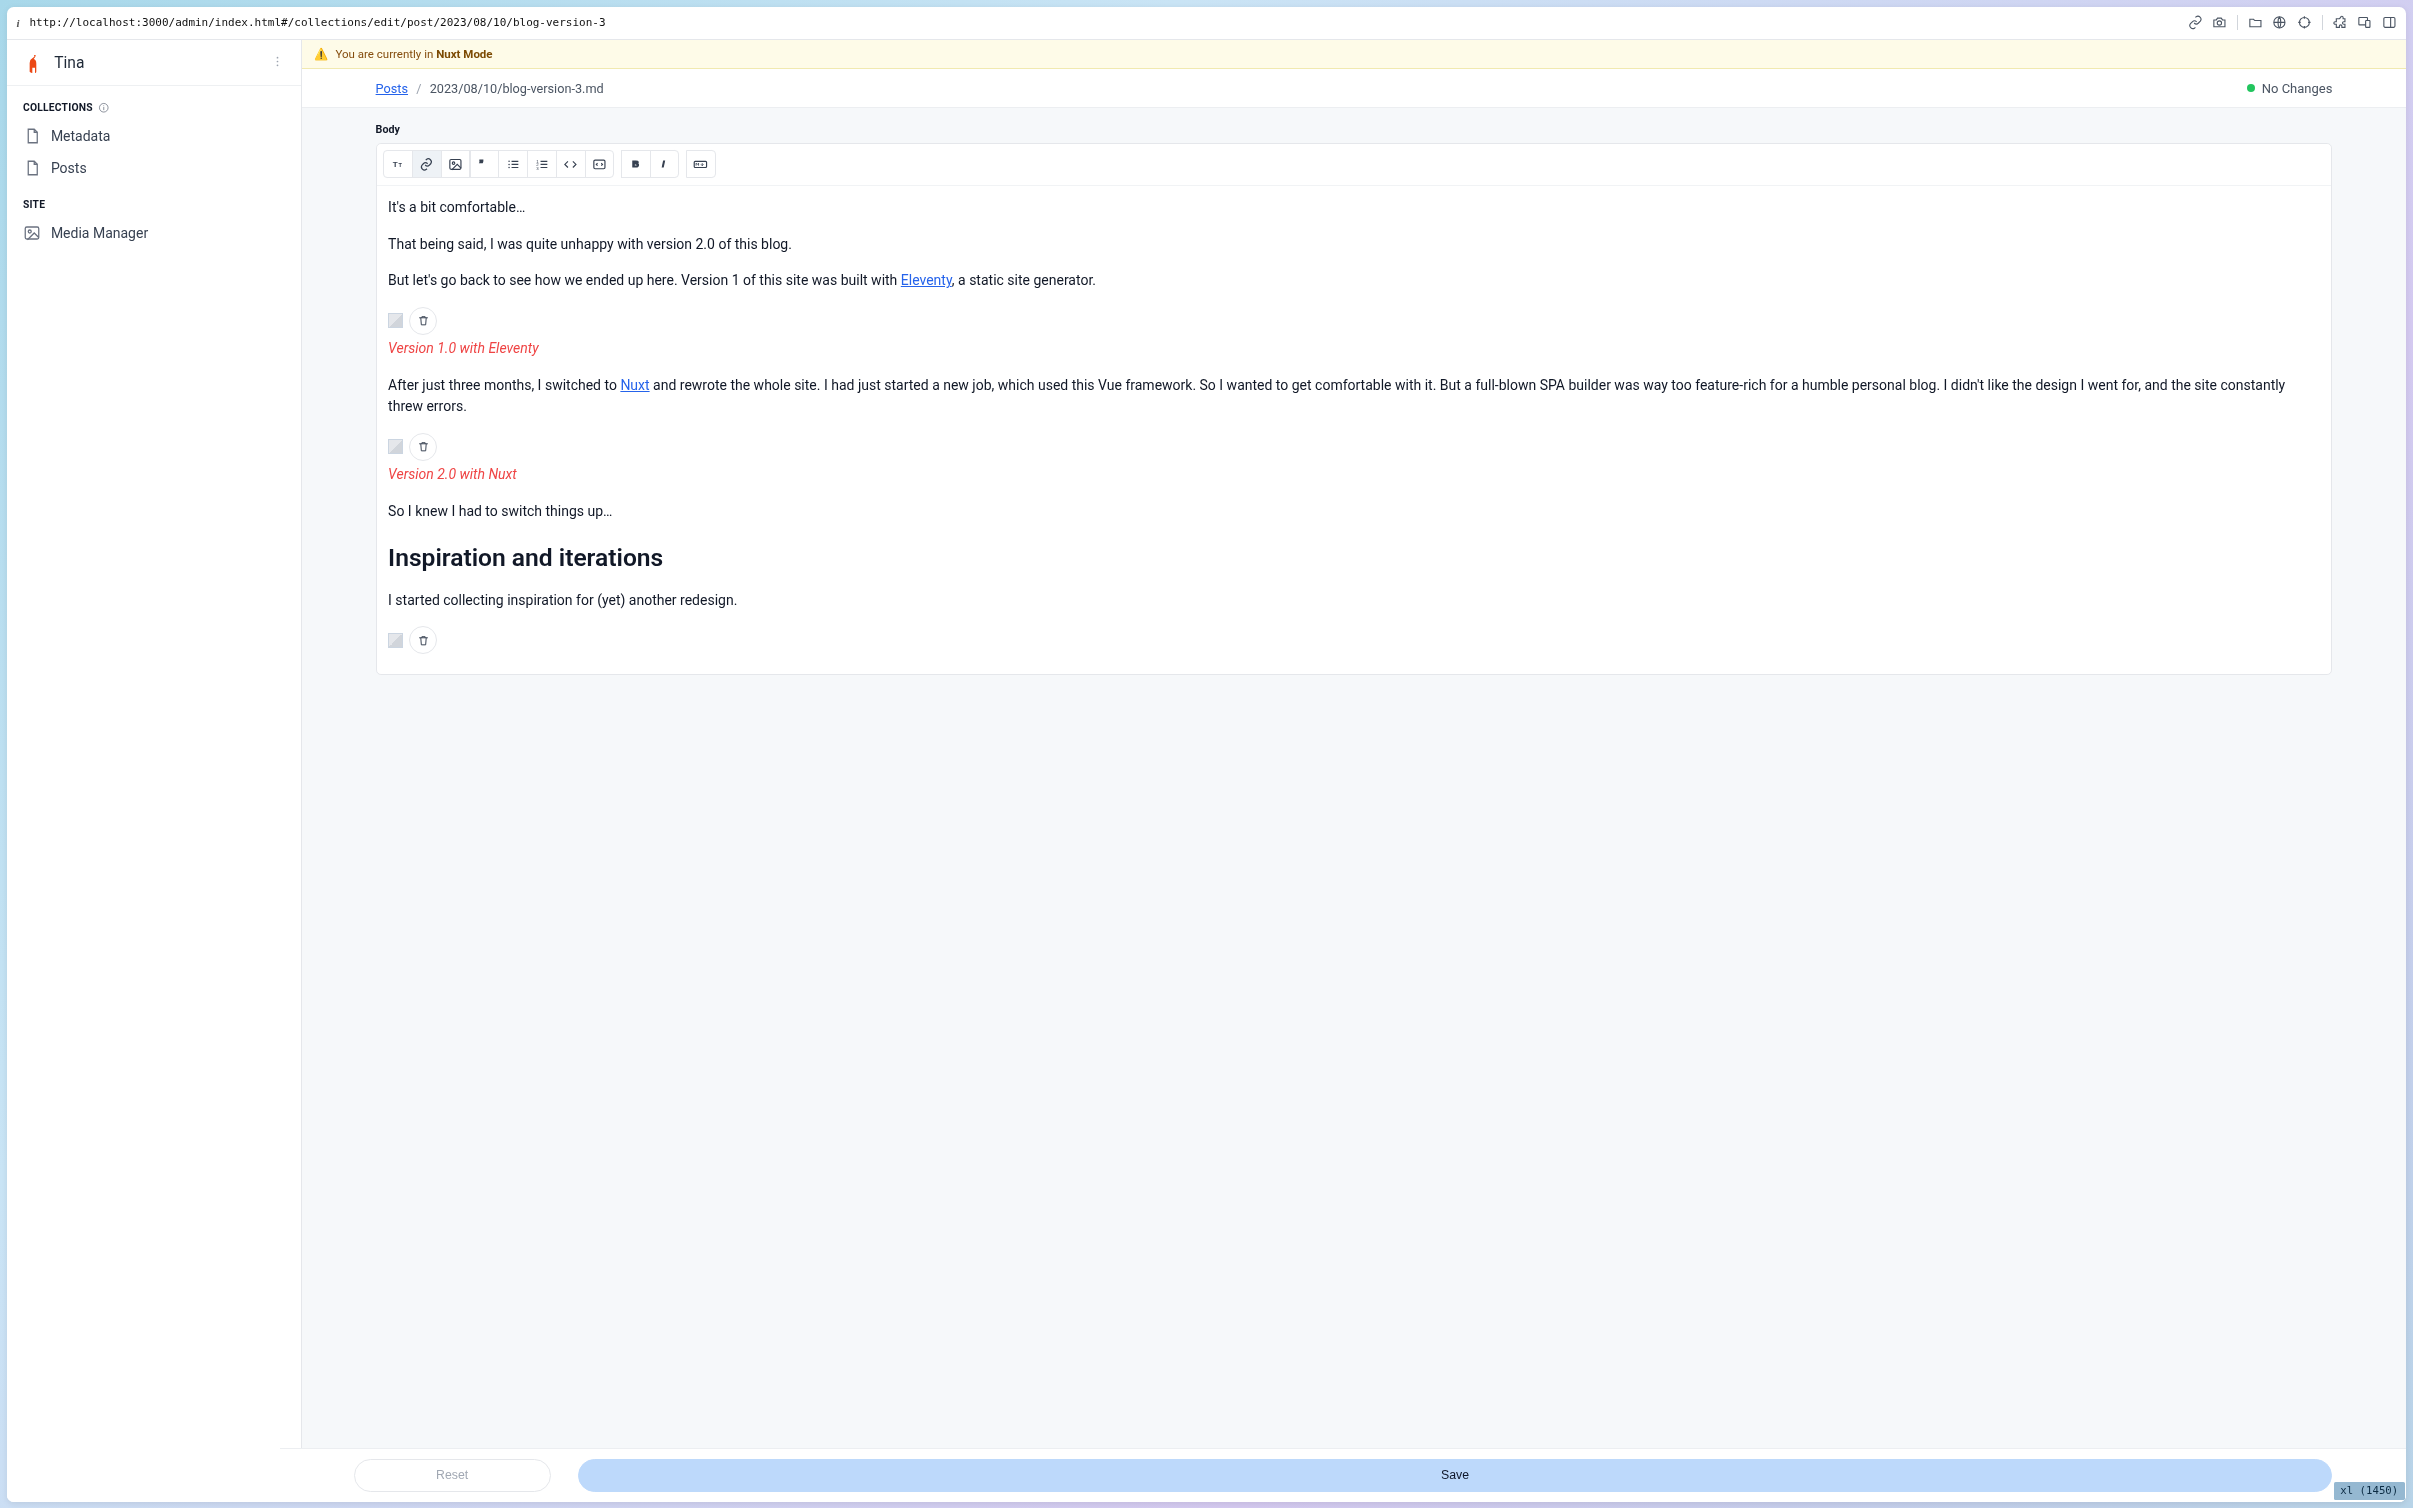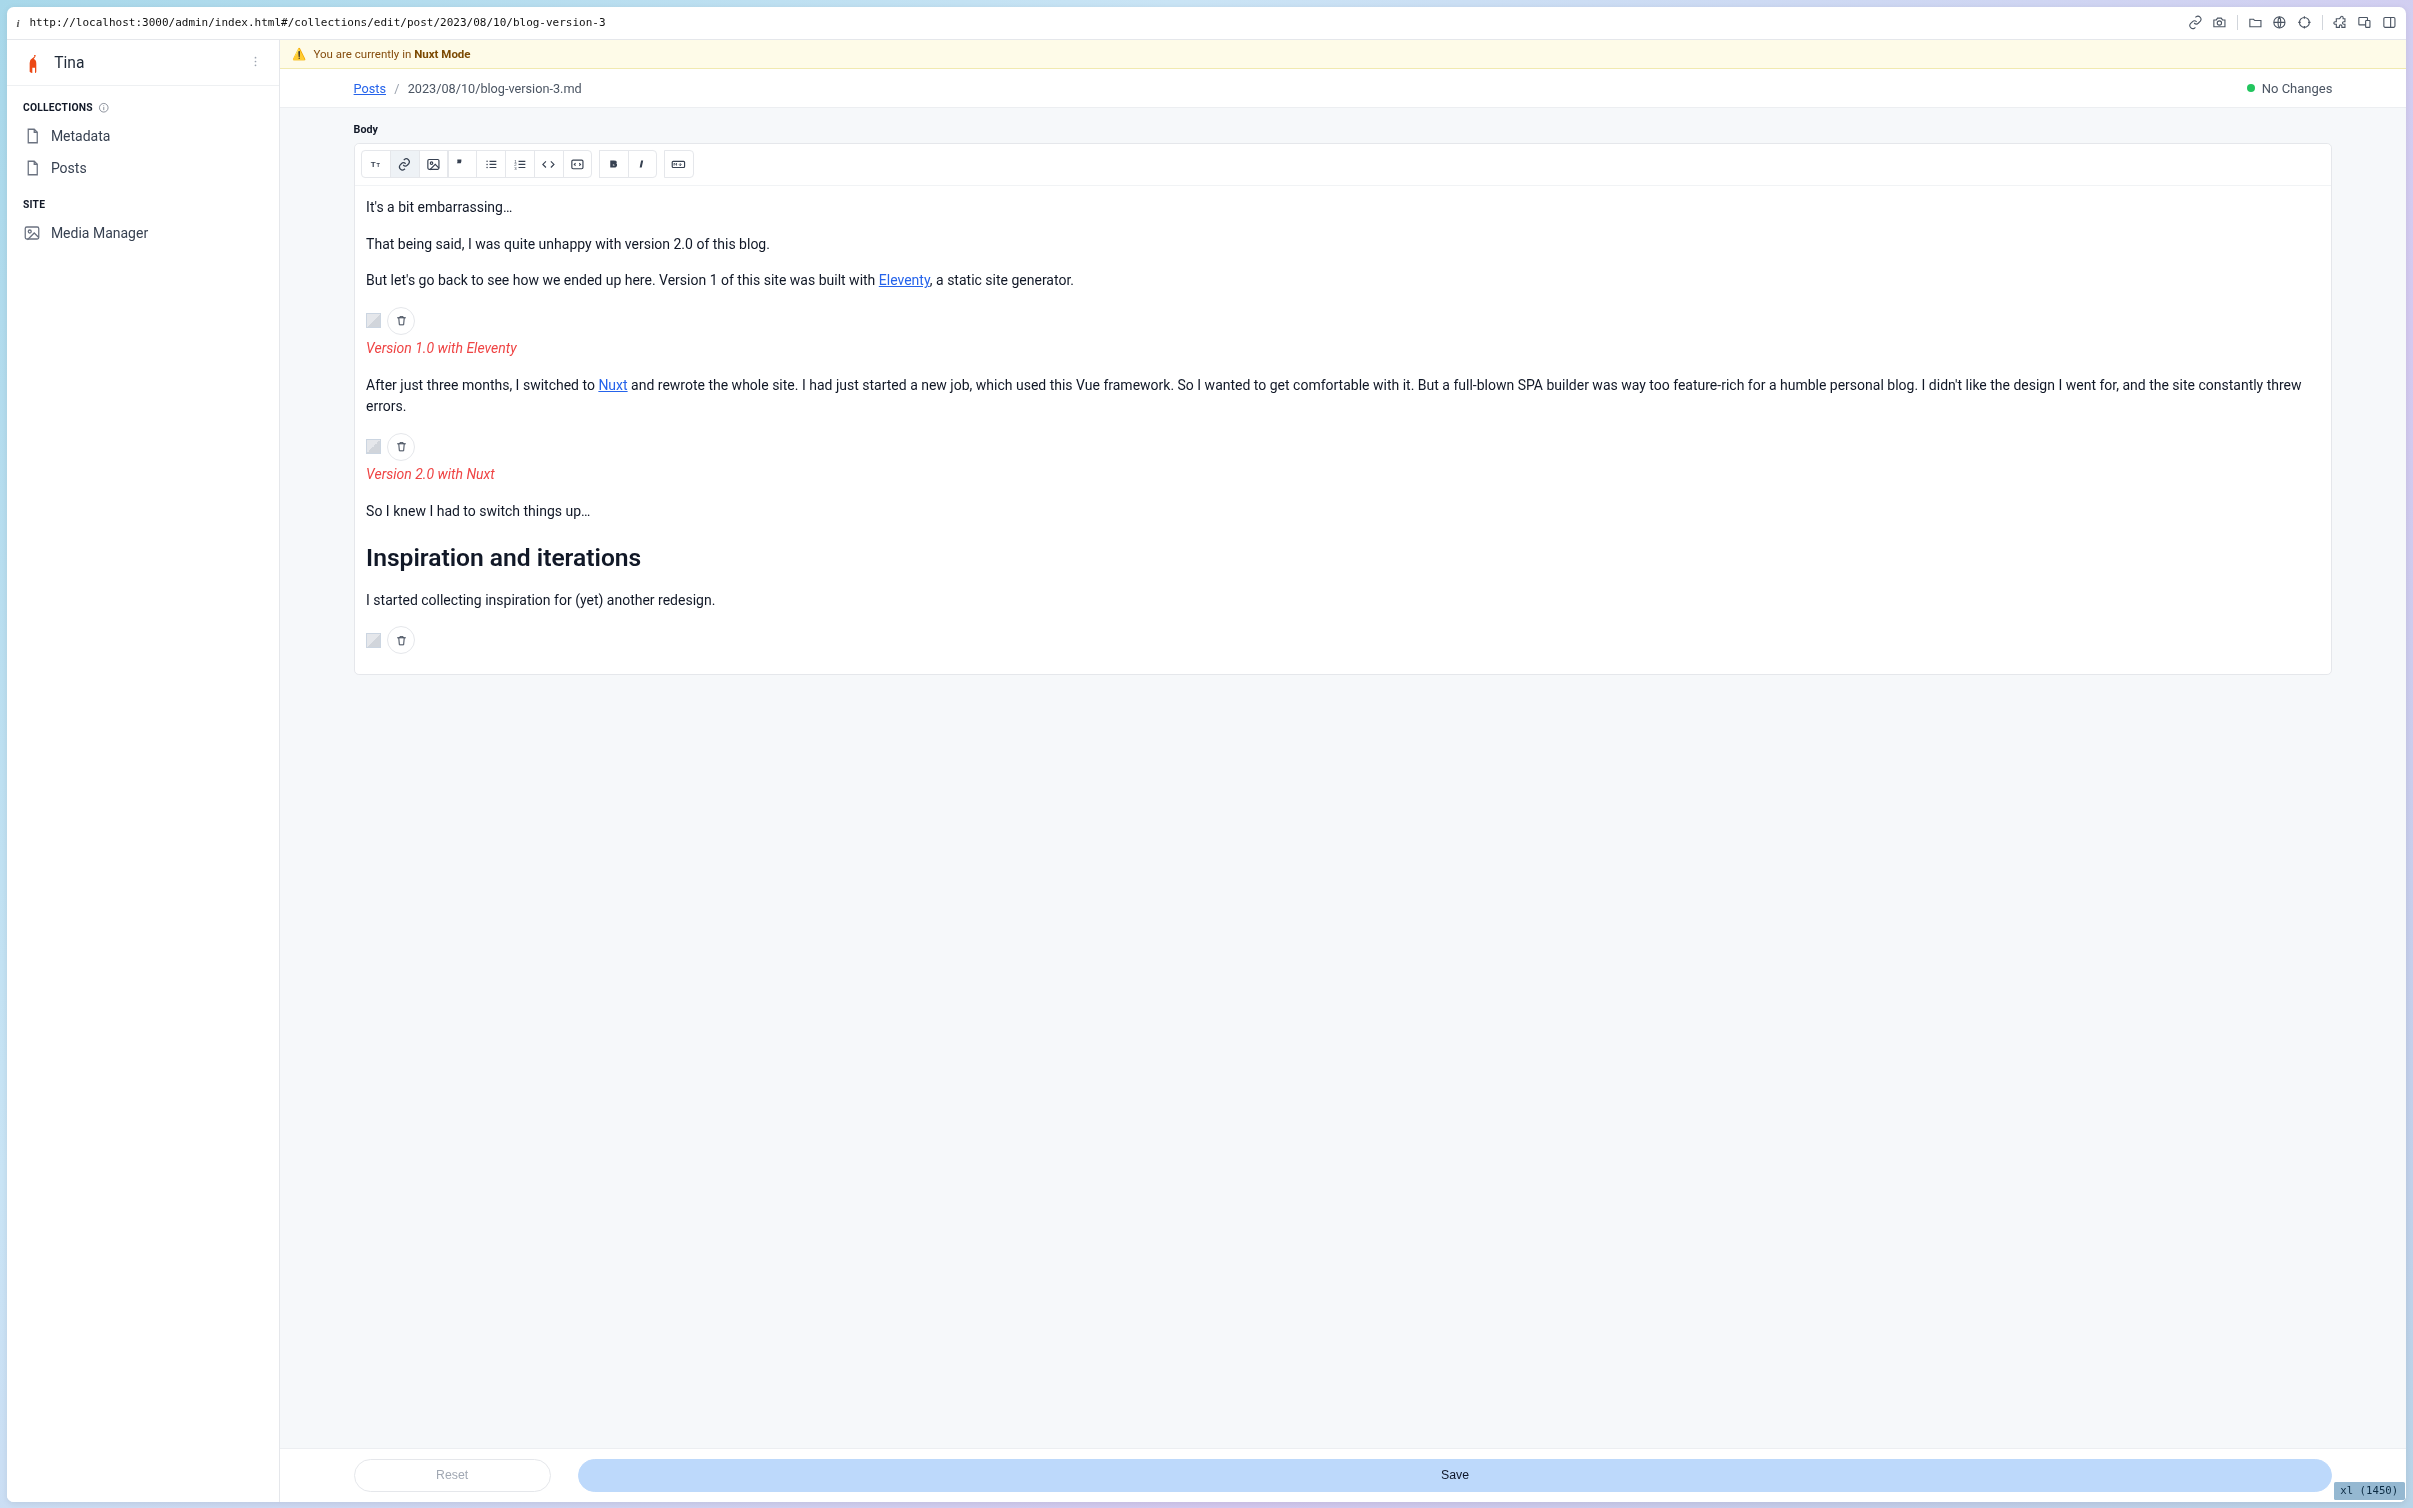--- a/index.html
+++ b/index.html
@@ -36,21 +36,21 @@
   .url-tools span { cursor:pointer; display:inline-flex; }
   .url-tools svg { width:14.8px; height:14.8px; stroke:#4b5563; stroke-width:1.8; fill:none; }
   .app {
     flex: 1;
     display: flex;
     min-height: 0;
     position: relative;
   }
   
   .sidebar {
-    width: 273px;
+    width: 295px;
     border-right: 0.8px solid #e5e7eb;
     background: #fff;
     display:flex;
     flex-direction:column;
   }
   .brand {
     display:flex;
     align-items:center;
     padding: 13px 16.4px 11.5px;
     border-bottom: 0.8px solid #eef0f2;
@@ -405,21 +405,21 @@
                 <svg viewBox="0 0 24 24">
                   <rect x="2" y="7" width="20" height="10" rx="1.5"></rect>
                   <path d="M5 14V10l2 2 2-2v4" stroke-width="1.4"></path>
                   <path d="M15 10v4" stroke-width="1.4"></path>
                   <polyline points="13 12 15 14 17 12" stroke-width="1.4"></polyline>
                 </svg>
               </button>
           </div>
 
           <div class="editor-body">
-            <p>It's a bit embarrassing…</p>
+            <p>It's a bit comfortable…</p>
             <p>That being said, I was quite unhappy with version 2.0 of this blog.</p>
             <p>
               <span>But let's go back to see how we ended up here. Version 1 of this site was built with </span><a>Eleventy</a><span>, a static site generator.</span>
             </p>
 
             <div class="img-row">
               <span class="img-broken"></span>
               <button class="del-btn">
                   <svg viewBox="0 0 24 24">
                     <path d="M4 7h16M9 7V5h6v2M7 7l1 13h8l1-13"></path>

